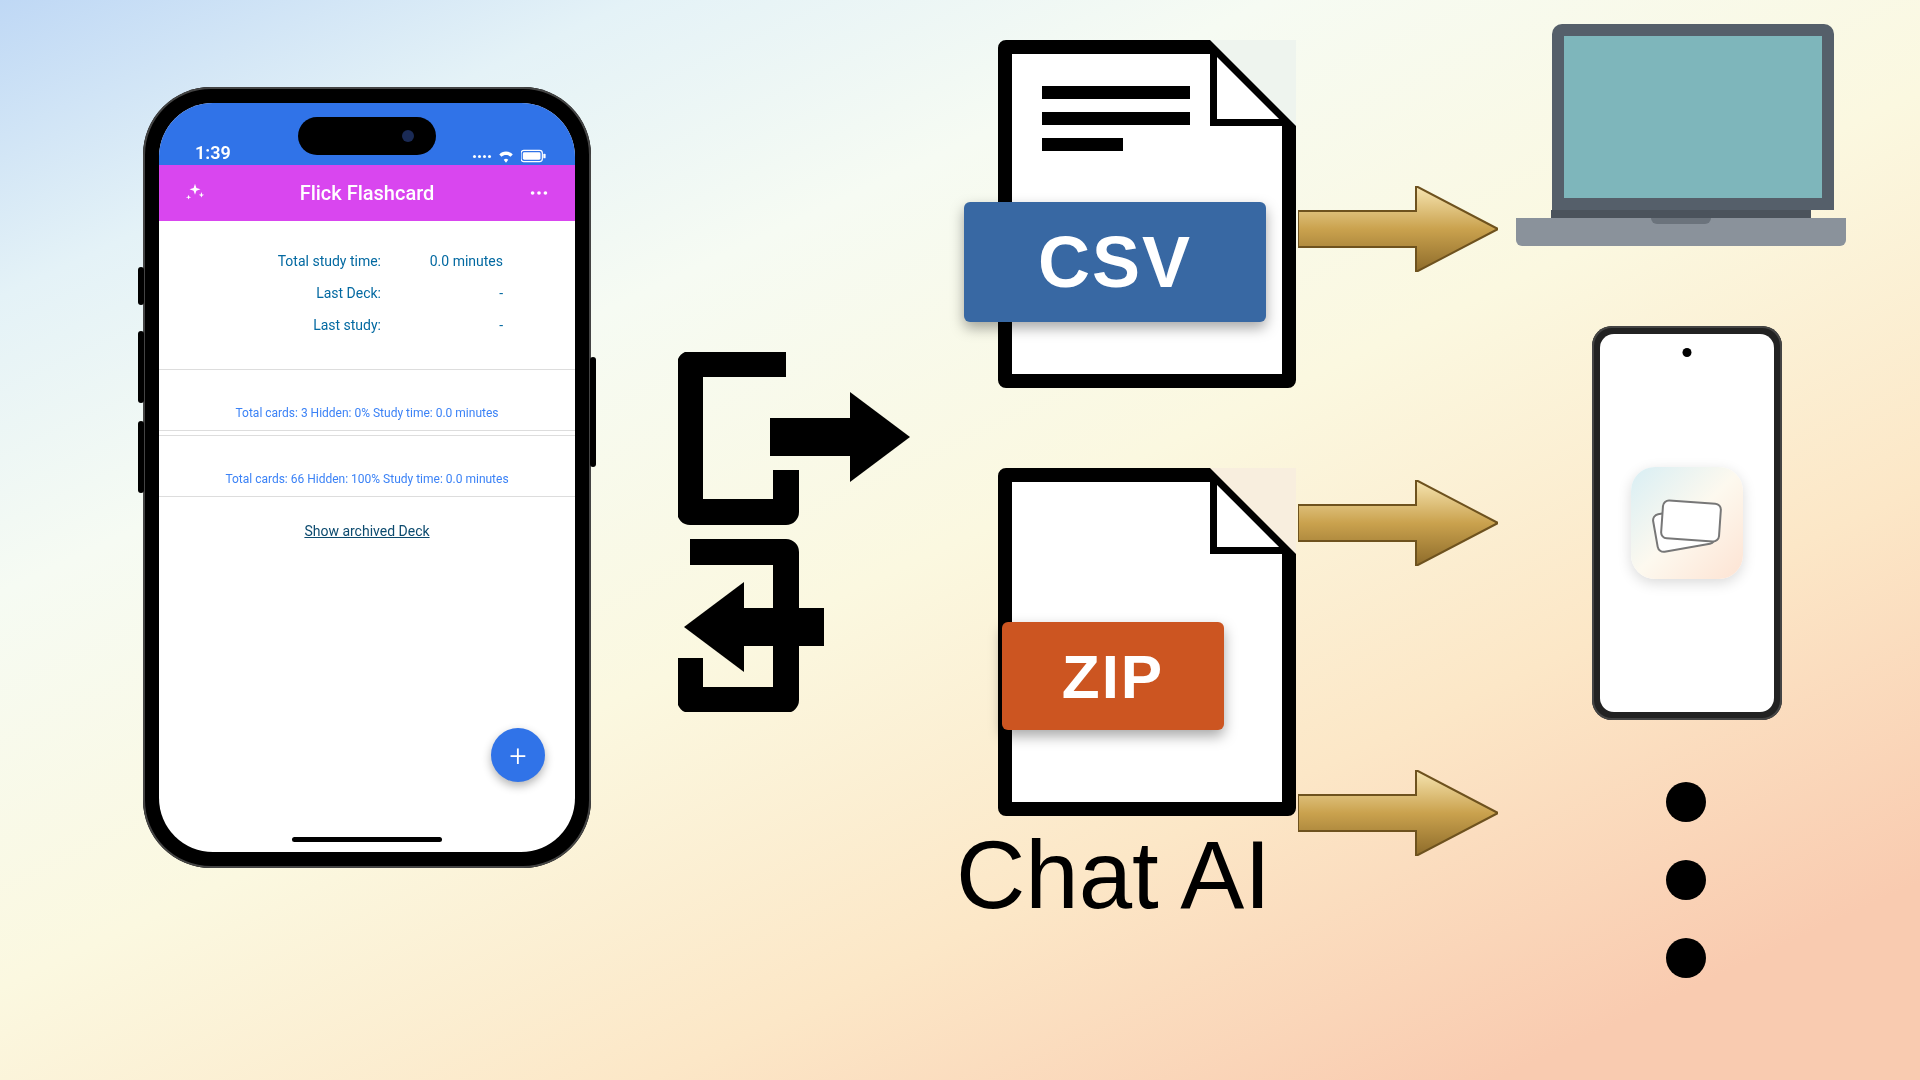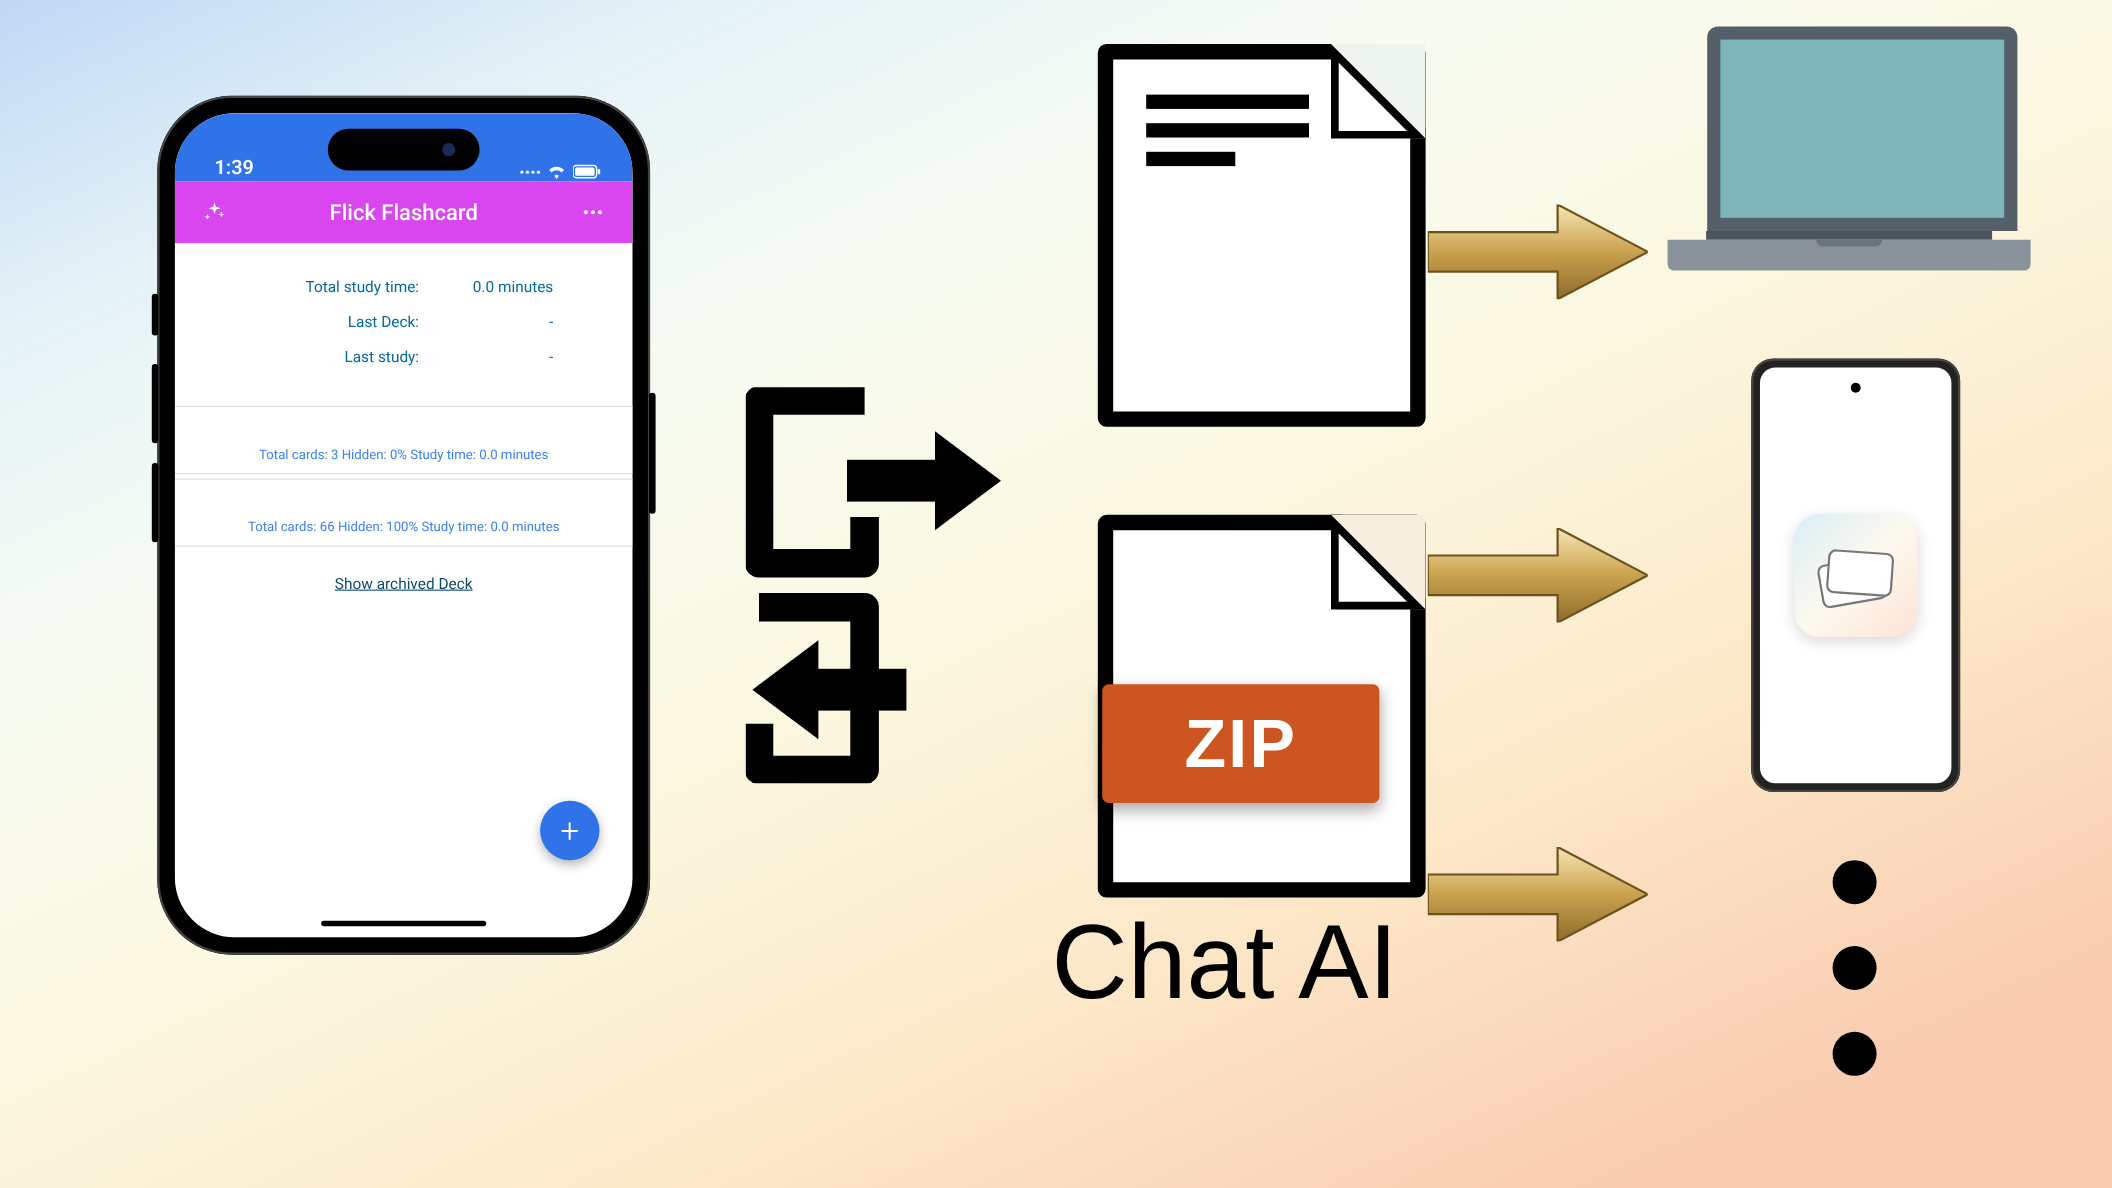--- a/index.html
+++ b/index.html
@@ -78,21 +78,21 @@
   }
   .csv-page .lines { position:absolute; left:30px; top:32px; right:92px; }
   .csv-page .lines div { height:13px; background:#000; margin-bottom:13px; }
   .csv-page .lines div:nth-child(3){ width:55%; }
   .tag {
     position:absolute; color:#fff; font-weight:800; display:flex; align-items:center; justify-content:center;
     border-radius:6px; box-shadow:0 6px 14px rgba(0,0,0,.35);
     font-family:Arial,sans-serif; letter-spacing:2px;
   }
   .csv-tag { left:-48px; top:148px; width:302px; height:120px; background:#3868a3; font-size:72px; }
-  .zip-tag { left:-10px; top:140px; width:252px; height:108px; background:#cc5521; font-size:62px; }
+  .zip-tag { left:-10px; top:140px; width:222px; height:108px; background:#cc5521; font-size:62px; }
 
   .gold-arrow { position:absolute; width:200px; height:86px; }
 
   .laptop { position:absolute; left:1552px; top:24px; }
   .laptop .screen-out { width:258px; height:162px; background:#555f6a; border-radius:10px 10px 0 0; padding:12px; }
   .laptop .screen-in  { width:100%; height:100%; background:#7eb6bb; }
   .laptop .base { width:330px; height:28px; background:#8a929b; margin-left:-36px; border-radius:0 0 6px 6px; position:relative;}
   .laptop .hinge { width:260px; height:8px; background:#4b535c; margin-left:-1px; }
   .laptop .base::before { content:""; position:absolute; left:50%; top:0; transform:translateX(-50%); width:60px; height:6px; background:#6b737c; border-radius:0 0 6px 6px;}
 
@@ -207,20 +207,21 @@
     <div class="page csv-page">
       <div class="lines">
           <div></div>
           <div></div>
           <div></div>
         </div>
       <svg style="position:absolute;right:-14px;top:-14px" width="86" height="86">
           <polygon points="0,0 86,86 0,86" fill="#fff" stroke="#000" stroke-width="14" stroke-linejoin="miter"></polygon>
           <polygon points="0,0 86,0 86,86" fill="#eef4ee"></polygon>
         </svg>
+      <div class="tag csv-tag">CSV</div>
     </div>
   </div>
 
   <div class="file-icon" style="left:998px; top:468px;">
     <div class="page">
       <svg style="position:absolute;right:-14px;top:-14px" width="86" height="86">
           <polygon points="0,0 86,86 0,86" fill="#fff" stroke="#000" stroke-width="14"></polygon>
           <polygon points="0,0 86,0 86,86" fill="#f8eede"></polygon>
         </svg>
       <div class="tag zip-tag">ZIP</div>

